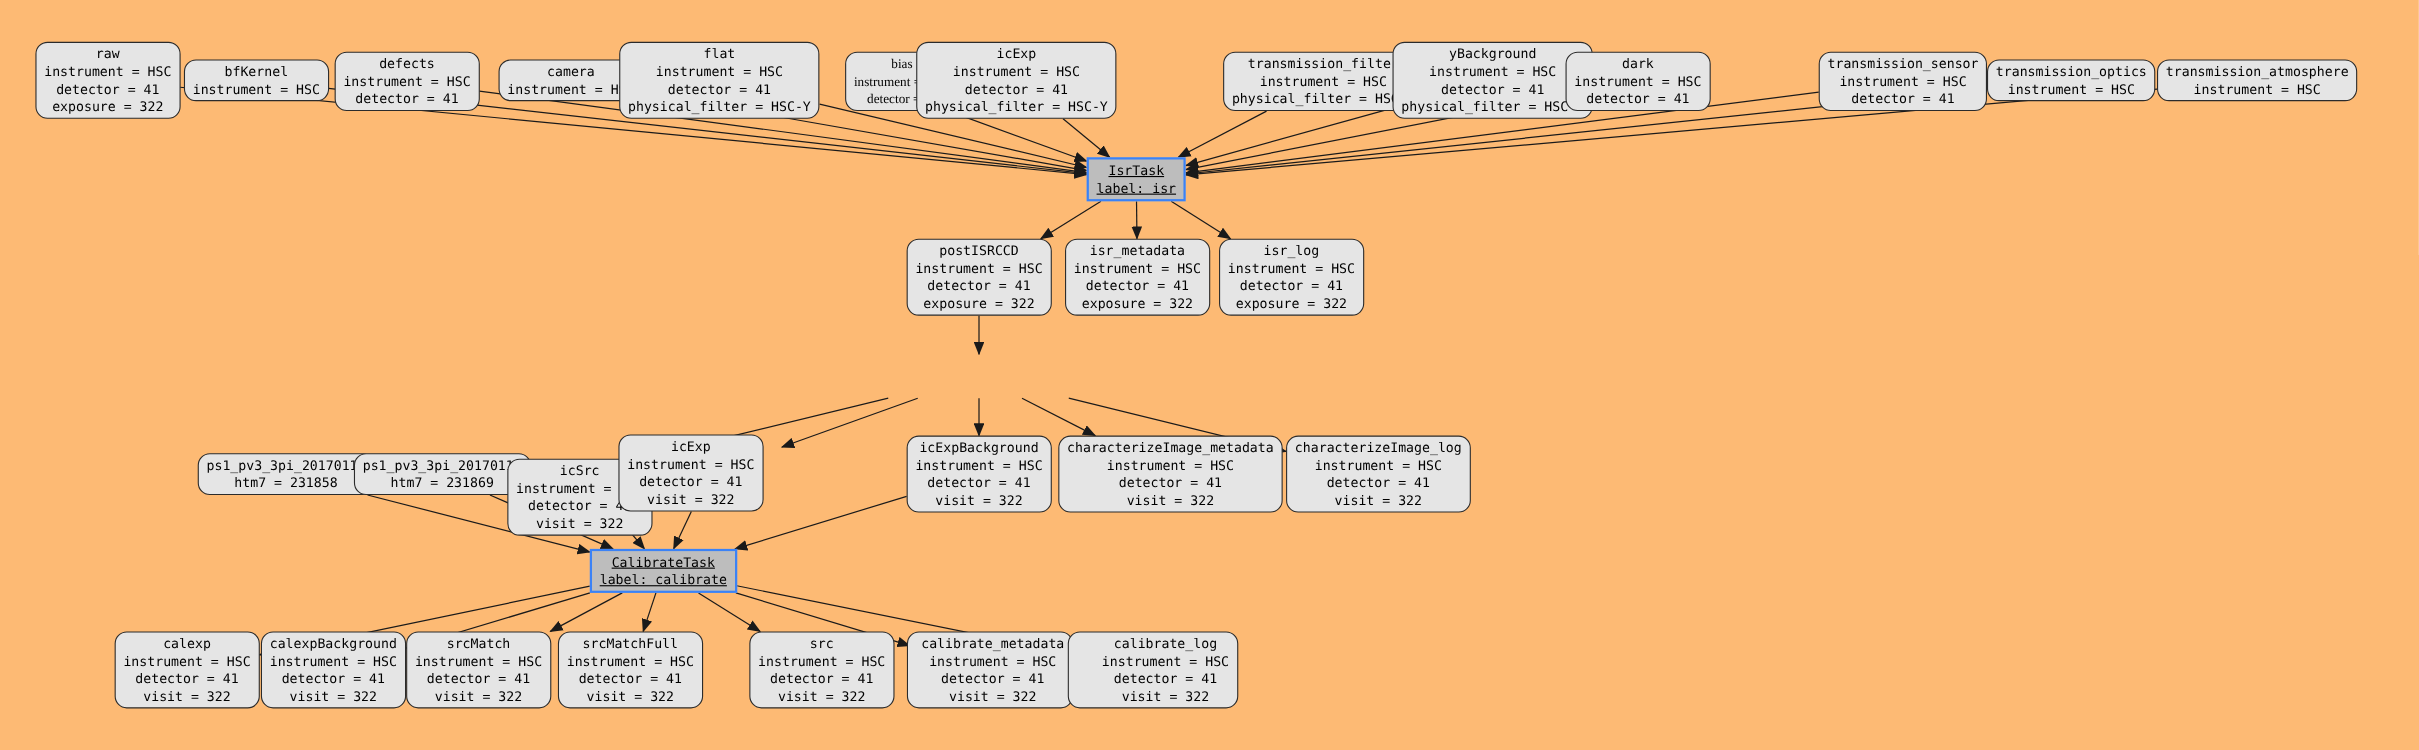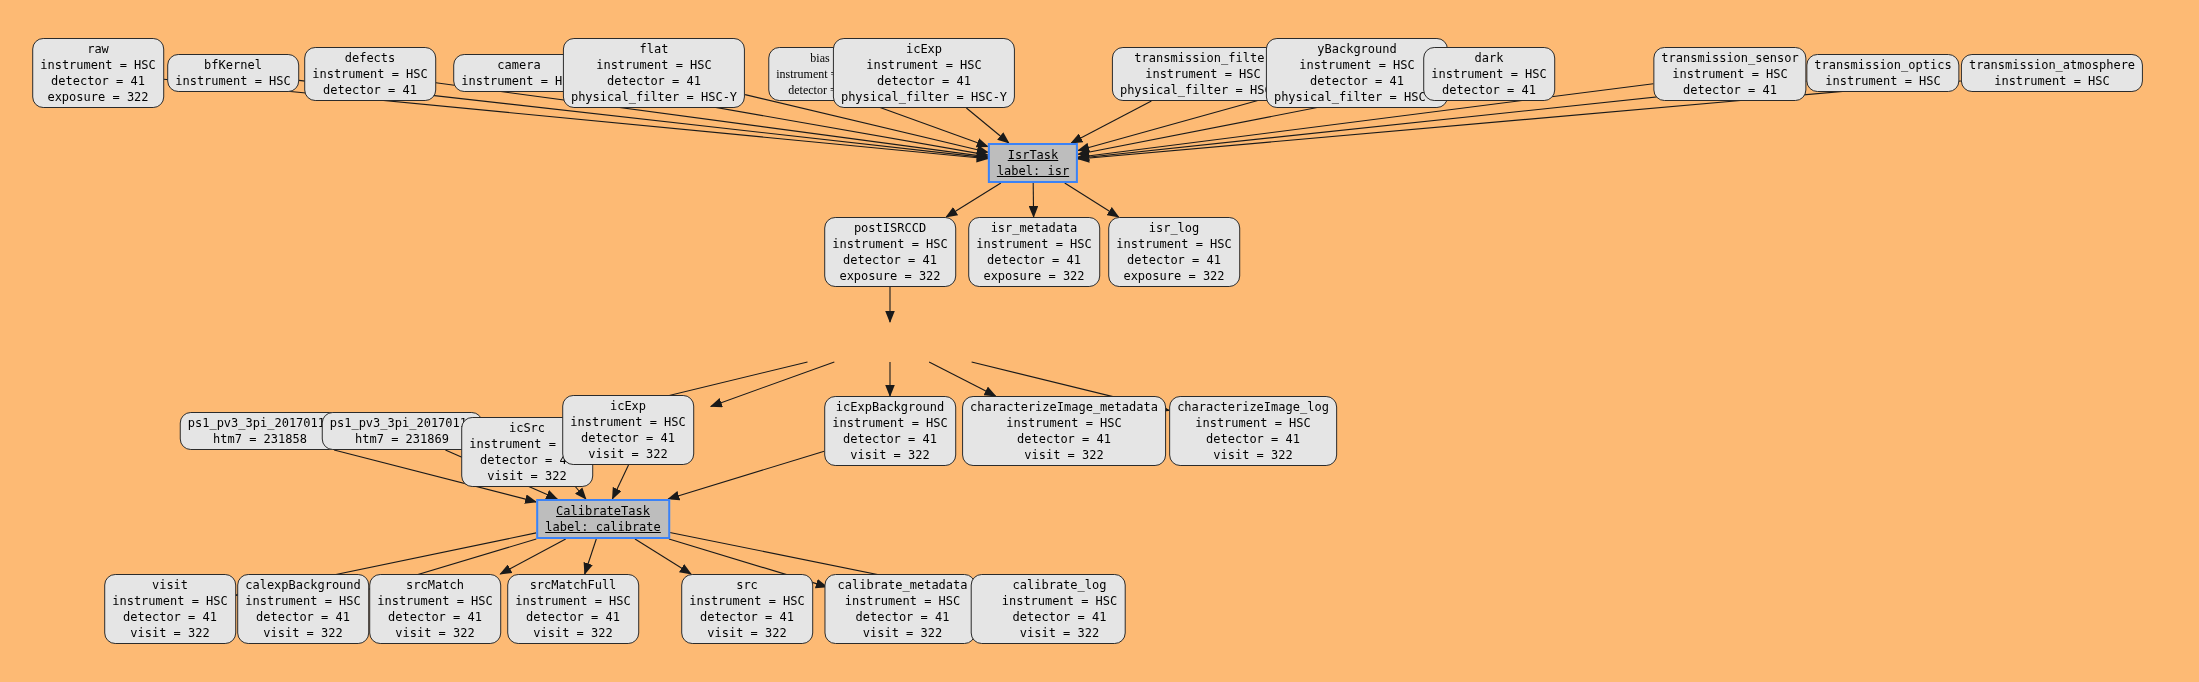--- a/index.html
+++ b/index.html
@@ -113,20 +113,20 @@
     <div class="node dataset" id="n-isr_metadata" style="left: 1034px; top: 252px;"><span class="line">isr_metadata</span><span class="line">instrument = HSC</span><span class="line">detector = 41</span><span class="line">exposure = 322</span></div>
     <div class="node dataset" id="n-isr_log" style="left: 1174px; top: 252px;"><span class="line">isr_log</span><span class="line">instrument = HSC</span><span class="line">detector = 41</span><span class="line">exposure = 322</span></div>
     <div class="node dataset" id="n-ps1_a" style="left: 260px; top: 431px;"><span class="line">ps1_pv3_3pi_20170110</span><span class="line">htm7 = 231858</span></div>
     <div class="node dataset" id="n-ps1_b" style="left: 402px; top: 431px;"><span class="line">ps1_pv3_3pi_20170110</span><span class="line">htm7 = 231869</span></div>
     <div class="node dataset" id="n-icSrc" style="left: 527px; top: 452px;"><span class="line">icSrc</span><span class="line">instrument = HSC</span><span class="line">detector = 41</span><span class="line">visit = 322</span></div>
     <div class="node dataset" id="n-icExp" style="left: 628px; top: 430px;"><span class="line">icExp</span><span class="line">instrument = HSC</span><span class="line">detector = 41</span><span class="line">visit = 322</span></div>
     <div class="node dataset" id="n-icExpBackground" style="left: 890px; top: 431px;"><span class="line">icExpBackground</span><span class="line">instrument = HSC</span><span class="line">detector = 41</span><span class="line">visit = 322</span></div>
     <div class="node dataset" id="n-characterizeImage_metadata" style="left: 1064px; top: 431px;"><span class="line">characterizeImage_metadata</span><span class="line">instrument = HSC</span><span class="line">detector = 41</span><span class="line">visit = 322</span></div>
     <div class="node dataset" id="n-characterizeImage_log" style="left: 1253px; top: 431px;"><span class="line">characterizeImage_log</span><span class="line">instrument = HSC</span><span class="line">detector = 41</span><span class="line">visit = 322</span></div>
     <div class="node task" id="n-CalibrateTask" style="left: 603px; top: 519px;"><span class="line">CalibrateTask</span><span class="line">label: calibrate</span></div>
-    <div class="node dataset" id="n-calexp" style="left: 170px; top: 609px;"><span class="line">visit</span><span class="line">instrument = HSC</span><span class="line">detector = 41</span><span class="line">visit = 322</span></div>
+    <div class="node dataset" id="n-calexp" style="left: 170px; top: 609px;"><span class="line">calexp</span><span class="line">instrument = HSC</span><span class="line">detector = 41</span><span class="line">visit = 322</span></div>
     <div class="node dataset" id="n-calexpBackground" style="left: 303px; top: 609px;"><span class="line">calexpBackground</span><span class="line">instrument = HSC</span><span class="line">detector = 41</span><span class="line">visit = 322</span></div>
     <div class="node dataset" id="n-srcMatch" style="left: 435px; top: 609px;"><span class="line">srcMatch</span><span class="line">instrument = HSC</span><span class="line">detector = 41</span><span class="line">visit = 322</span></div>
     <div class="node dataset" id="n-srcMatchFull" style="left: 573px; top: 609px;"><span class="line">srcMatchFull</span><span class="line">instrument = HSC</span><span class="line">detector = 41</span><span class="line">visit = 322</span></div>
     <div class="node dataset" id="n-src" style="left: 747px; top: 609px;"><span class="line">src</span><span class="line">instrument = HSC</span><span class="line">detector = 41</span><span class="line">visit = 322</span></div>
     <div class="node dataset" id="n-calibrate_metadata" style="left: 900px; top: 609px; padding-left: 12px;"><span class="line">calibrate_metadata</span><span class="line">instrument = HSC</span><span class="line">detector = 41</span><span class="line">visit = 322</span></div>
     <div class="node dataset" id="n-calibrate_log" style="left: 1048px; top: 609px; padding-left: 30px;"><span class="line">calibrate_log</span><span class="line">instrument = HSC</span><span class="line">detector = 41</span><span class="line">visit = 322</span></div>
   </div>
 
 </body></html>

